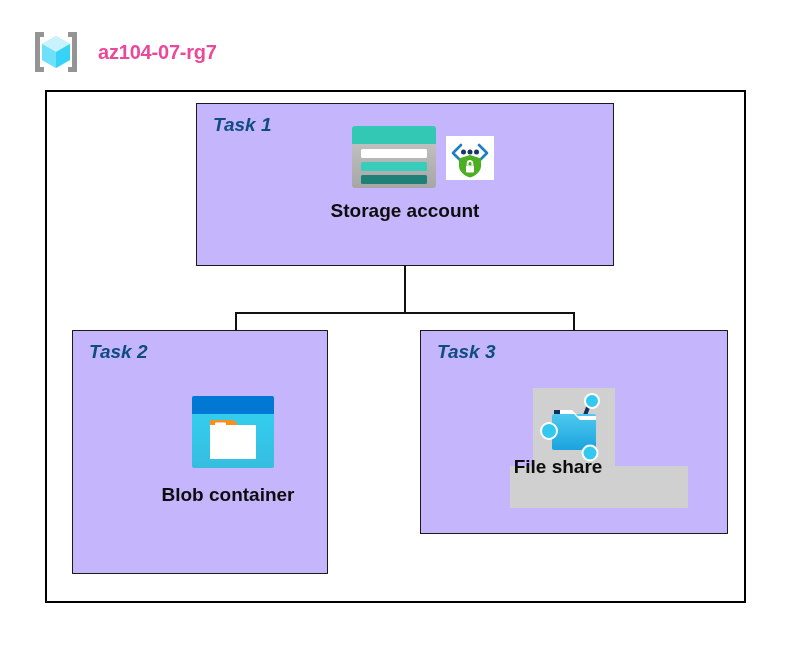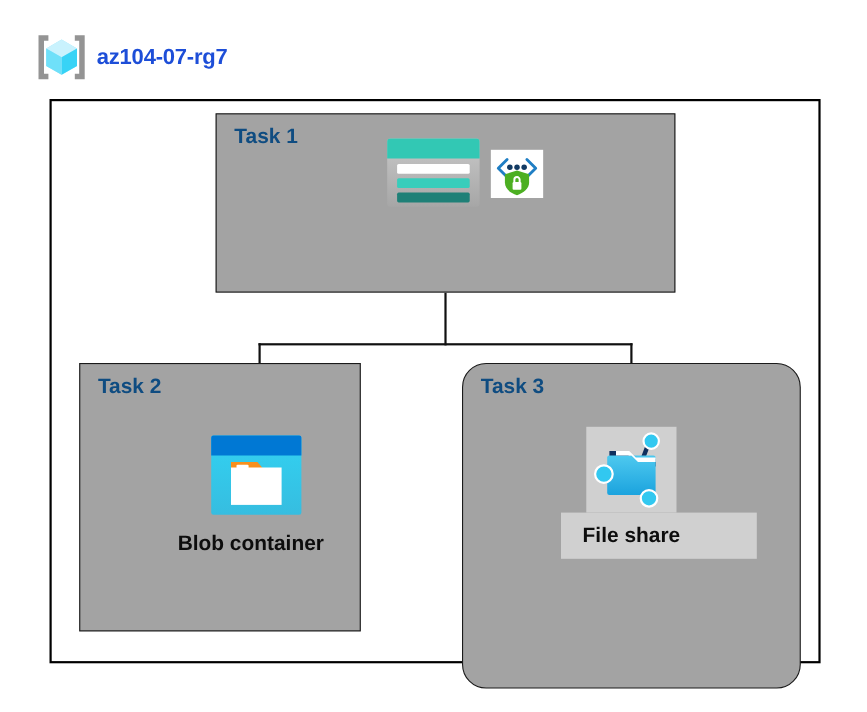--- a/index.html
+++ b/index.html
@@ -32,50 +32,51 @@
     display: flex;
     align-items: center;
   }
   .rg-icon {
     width: 52px;
     height: 48px;
     position: relative;
     flex: 0 0 auto;
   }
   .rg-title {
-    margin-left: 6px;
+    margin-left: 16px;
     font-size: 20px;
     font-weight: bold;
-    color: #1d4ed8;
+    color: #ec4899;
     letter-spacing: -0.2px;
     white-space: nowrap;
   }
 
   
   .rg-box {
     position: absolute;
     left: 45px;
     top: 90px;
     width: 701px;
     height: 513px;
     border: 2px solid #000000;
     background: #ffffff;
     box-sizing: border-box;
   }
 
   
   .task-box {
     position: absolute;
-    background: #a3a3a3;
+    background: #c4b5fd;
     border: 1.5px solid #1a1a1a;
     box-sizing: border-box;
+    font-style: italic;
   }
   .task-1 { left: 196px; top: 103px; width: 418px; height: 163px; }
   .task-2 { left: 72px;  top: 330px; width: 256px; height: 244px; }
-  .task-3 { left: 420px; top: 330px; width: 308px; height: 296px; border-radius: 22px; }
+  .task-3 { left: 420px; top: 330px; width: 308px; height: 204px; }
 
   .task-label {
     position: absolute;
     left: 16px;
     top: 10px;
     font-size: 19px;
     font-weight: bold;
     color: #0f4c81;
     white-space: nowrap;
   }
@@ -178,20 +179,21 @@
       <circle cx="24" cy="16" r="2.5" fill="#123a63"></circle>
       <circle cx="30.5" cy="16" r="2.5" fill="#123a63"></circle>
 
       <path d="M24 19 L35 22.5 V30 C35 35.5 30 39.5 24 41.5 C18 39.5 13 35.5 13 30 V22.5 Z" fill="#4caf22"></path>
 
       <rect x="20" y="29.5" width="8" height="7" rx="1" fill="#ffffff"></rect>
       <path d="M21.6 29.5 V27.4 A2.4 2.4 0 0 1 26.4 27.4 V29.5" fill="none" stroke="#ffffff" stroke-width="1.8"></path>
     </svg>
   </div>
 
+  <div class="node-label" style="left:196px; top:200px; width:418px;">Storage account</div>
 
   <div class="task-box task-2">
     <div class="task-label">Task 2</div>
   </div>
 
   <div class="icon-wrap blob-icon">
     <svg width="86" height="76" viewBox="0 0 86 76">
       <defs>
         <linearGradient id="blobBody" x1="0" y1="0" x2="0" y2="1">
           <stop offset="0%" stop-color="#32d2f2"></stop>
@@ -233,15 +235,15 @@
       <rect x="14" y="24" width="44" height="36" rx="2" fill="url(#shFolder)"></rect>
 
       <path d="M22 24 H36 L42 30 H58 V26 H40 L34 20 H22 Z" fill="#ffffff"></path>
 
       <circle cx="11" cy="41" r="8" fill="#32c8f0" stroke="#ffffff" stroke-width="2"></circle>
       <circle cx="54" cy="11" r="7" fill="#32c8f0" stroke="#ffffff" stroke-width="2"></circle>
       <circle cx="52" cy="63" r="7.5" fill="#32c8f0" stroke="#ffffff" stroke-width="2"></circle>
     </svg>
   </div>
 
-  <div class="node-label" style="left:420px; top:477px; width:276px;margin-left:16px;">File share</div>
+  <div class="node-label" style="left:420px; top:456px; width:276px;">File share</div>
 
 </div>
 
 </body></html>

